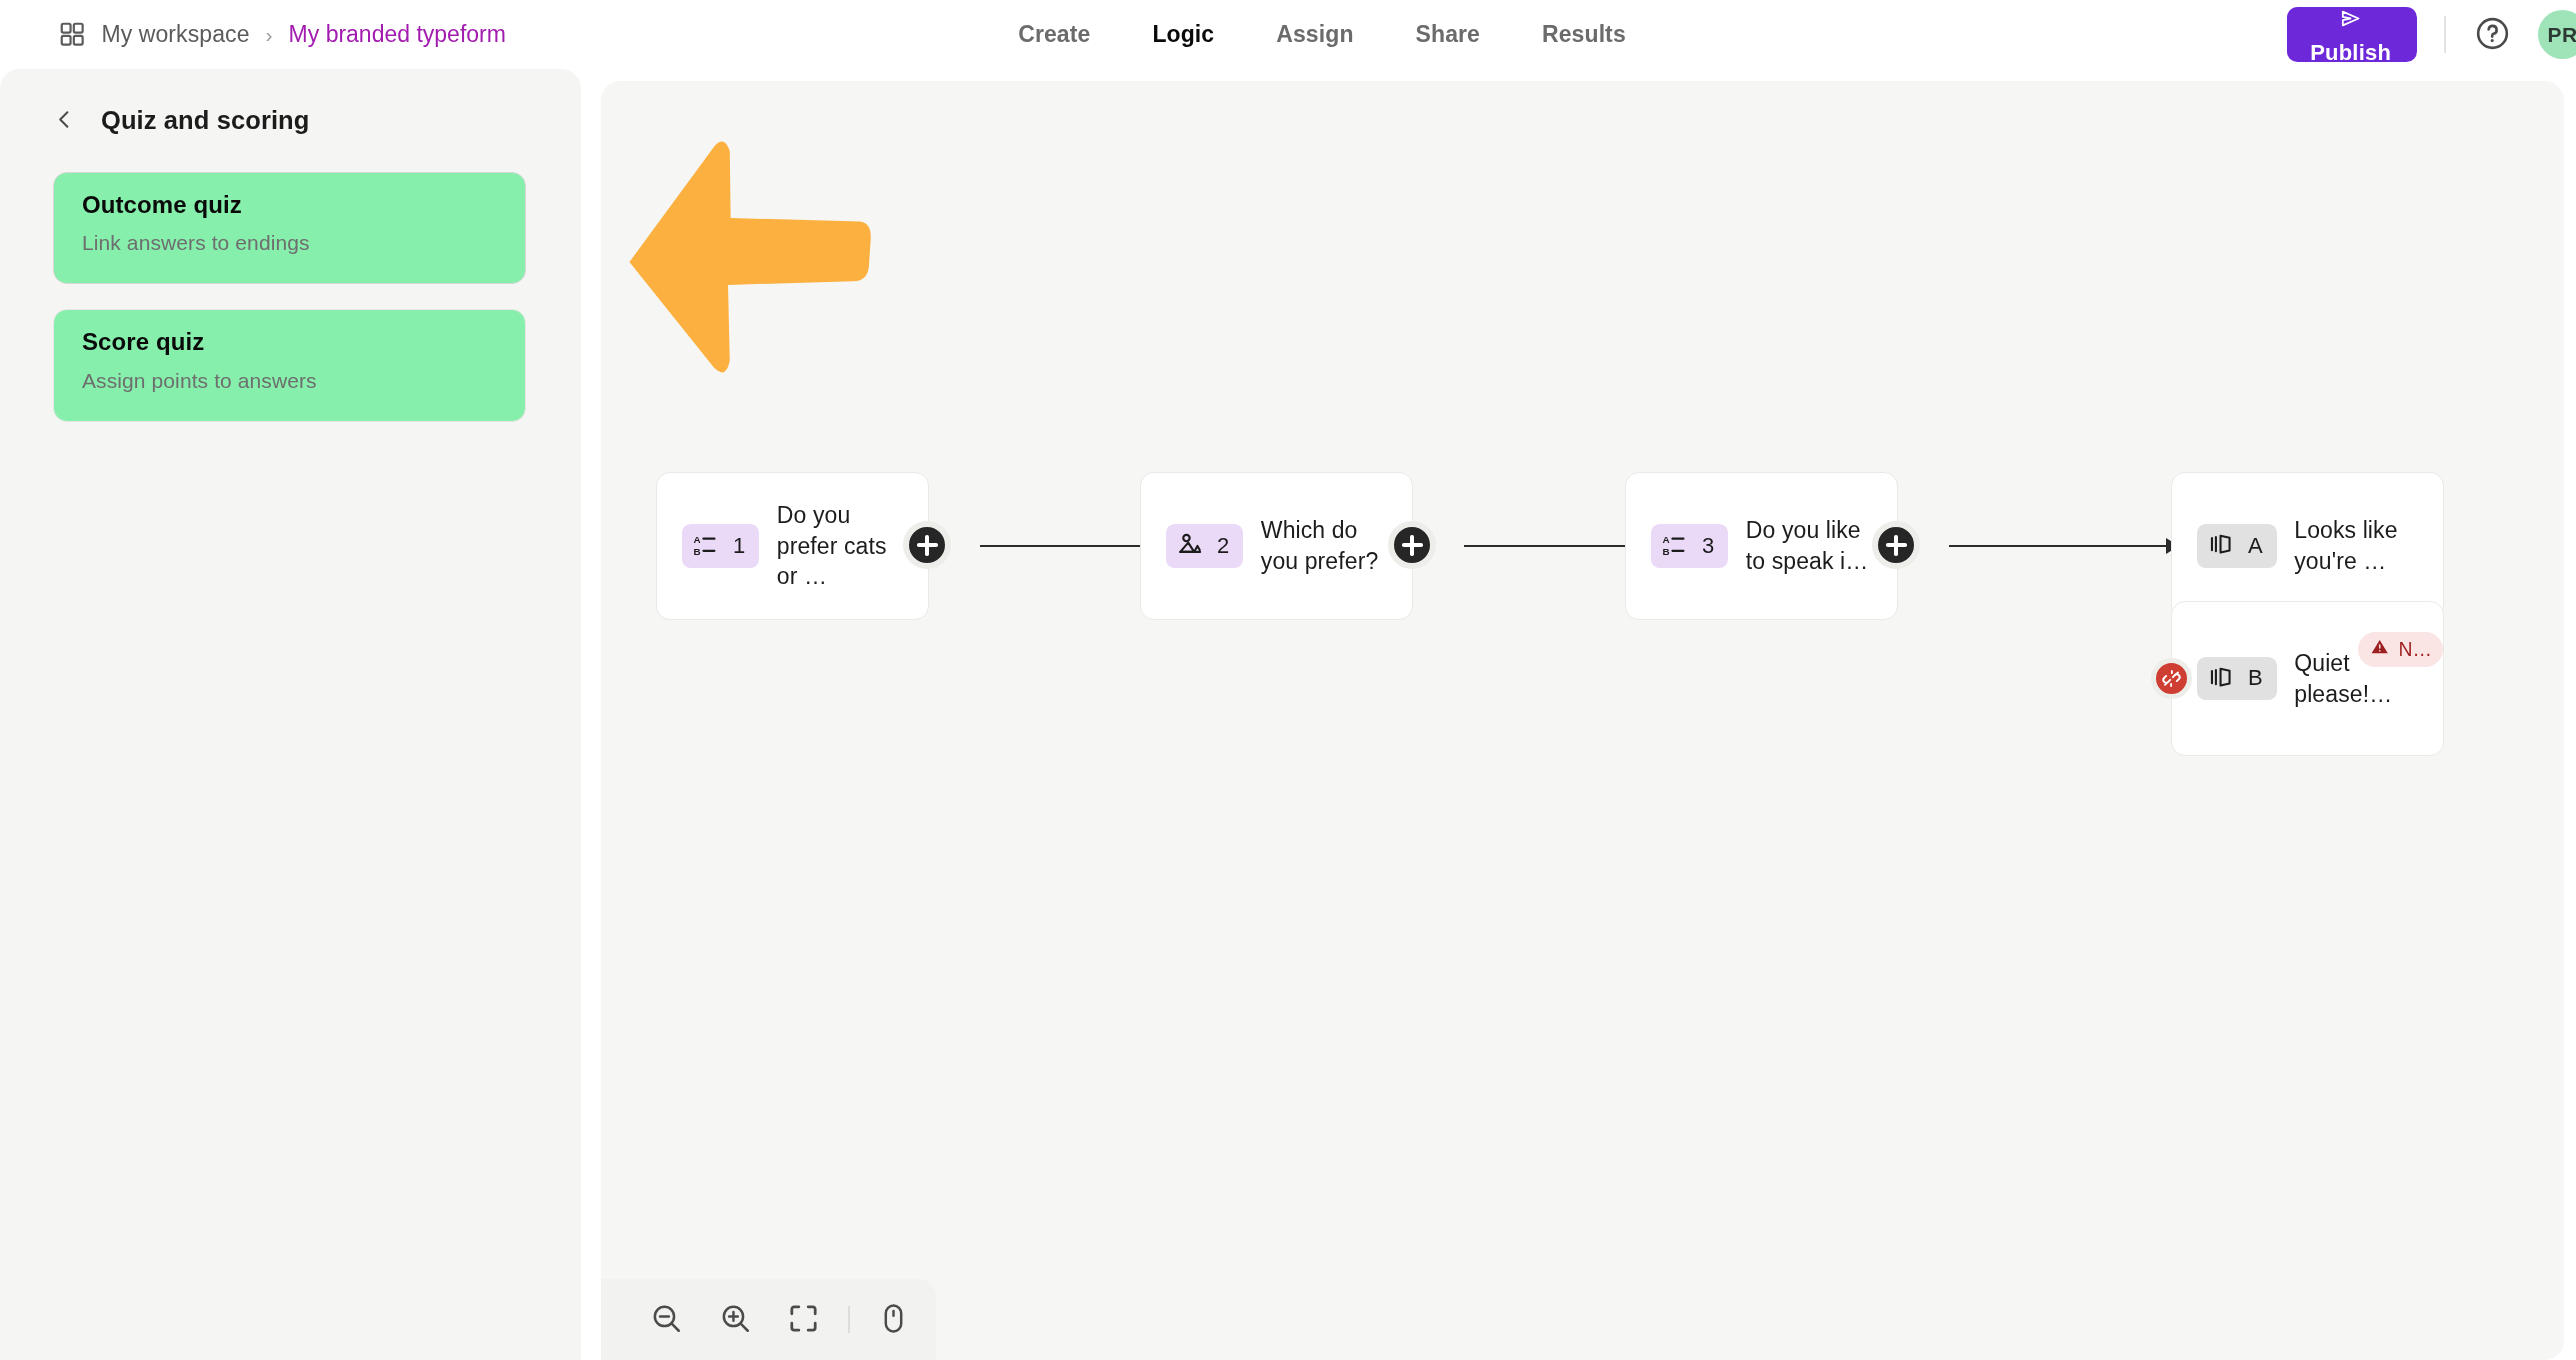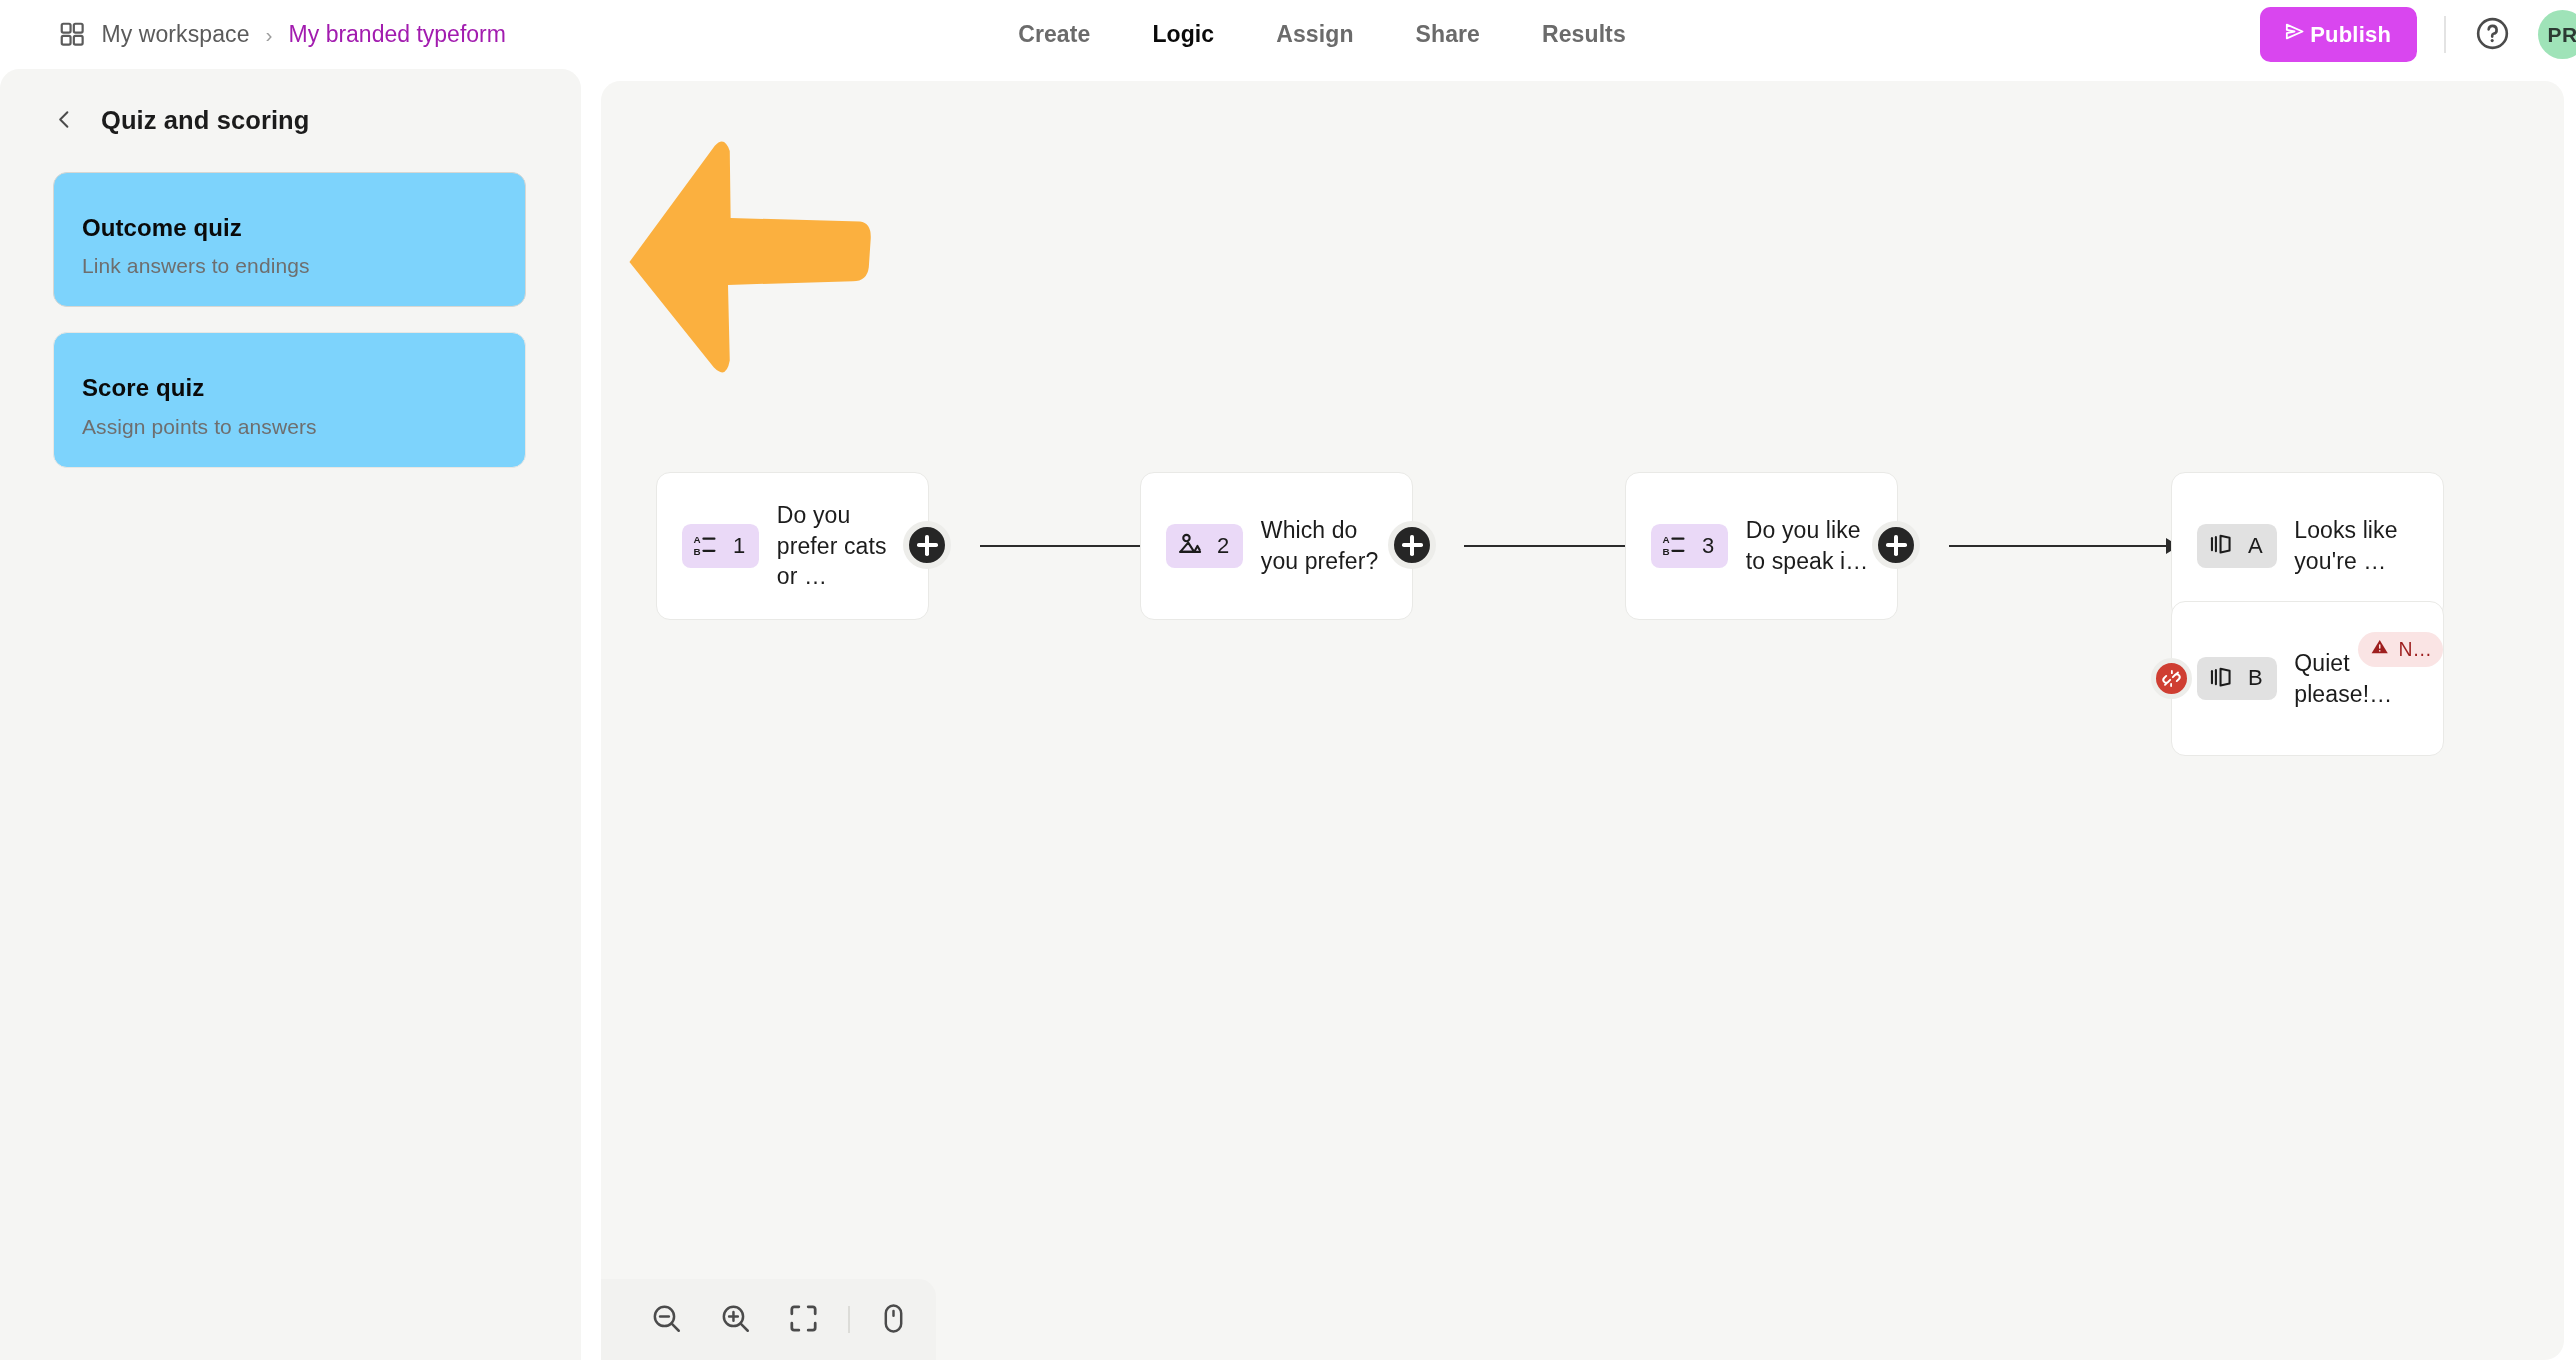--- a/index.html
+++ b/index.html
@@ -43,24 +43,24 @@
     pointer-events: auto; cursor: pointer; letter-spacing: 0.1px; font-weight: bold;
   }
   .tab.active { color: #0a0a0a; font-weight: bold; }
 
   .topright {
     position: absolute; right: 23px; top: 0; height: 69px;
     display: flex; align-items: center; gap: 0px;
   }
   .publish-btn {
     height: 55px; padding: 0 26.4px 0 23px;
-    background: #d946ef; color: #fff;
+    background: #6d28d9; color: #fff;
     border: none; border-radius: 10.6px;
     display: flex; align-items: center; gap: 4px;
-    font-size: 22px; cursor: pointer; font-family: inherit;
+    font-size: 22px; cursor: pointer; font-family: inherit; flex-direction: column;
   }
   .publish-btn .lbl { font-weight: bold; letter-spacing:0.2px; }
   .divider-v {
     width: 1.8px; height: 37px; background: #e3e3e3;
     margin: 0 26.4px;
   }
   .help-btn {
     width: 41px; height: 41px; border-radius: 50%;
     display: flex; align-items: center; justify-content: center;
     cursor: pointer; background: transparent; border: none;
@@ -85,24 +85,24 @@
   .sidebar-header {
     display: flex; align-items: center; gap: 25px;
     padding: 37px 0 0 53px;
   }
   .back-chevron { cursor: pointer; display:block; }
   .sidebar-title {
     font-size: 25.5px; color: #1c1c1c; letter-spacing: 0.1px;
   }
   .cards { padding: 37px 55px 0 53px; }
   .opt-card {
-    background: #7dd3fc;
+    background: #86efac;
     border: 1.8px solid #e7e7e4;
     border-radius: 14px;
-    padding: 41px 28px 28px 28px;
+    padding: 18px 28px 28px 28px;
     margin-bottom: 25px;
     cursor: pointer;
   }
   .opt-card.selected { border-color: #d7d7d3; }
   .opt-title {
     font-size: 24px; color: #0a0a0a; font-weight: bold;
     letter-spacing: 0.1px; margin-bottom: 12.3px;
   }
   .opt-sub { font-size: 21px; color: #6e6e6e; letter-spacing: 0.1px; }
 

